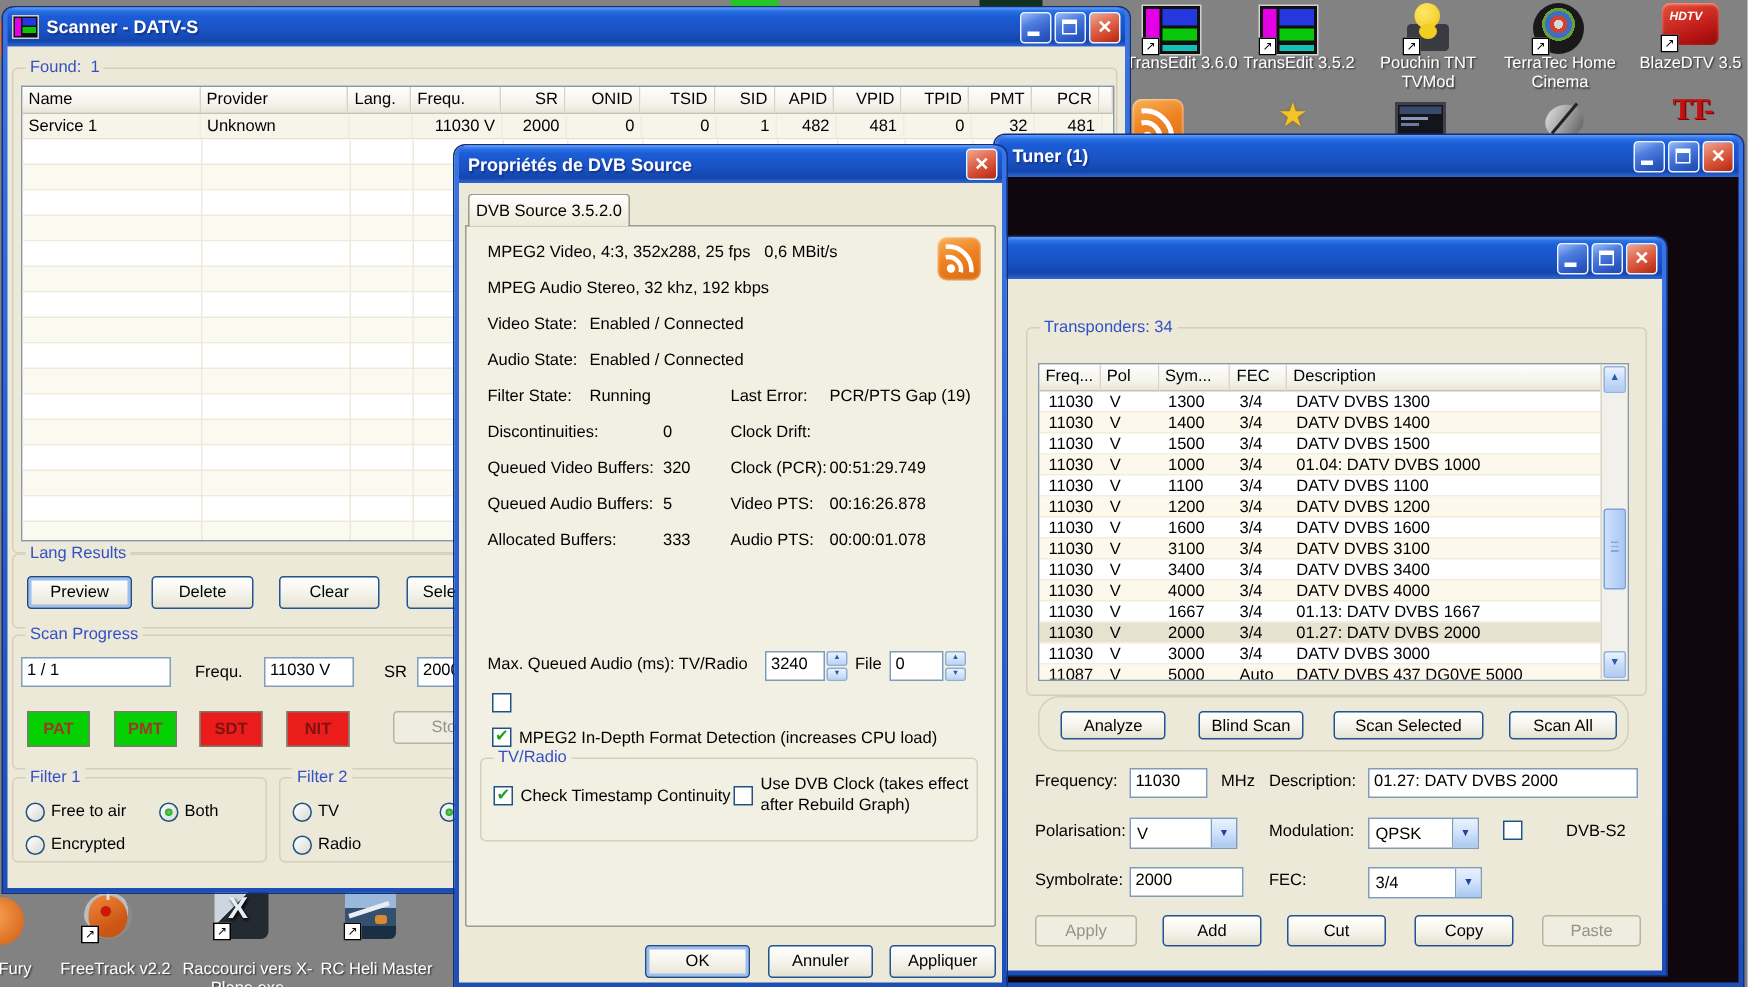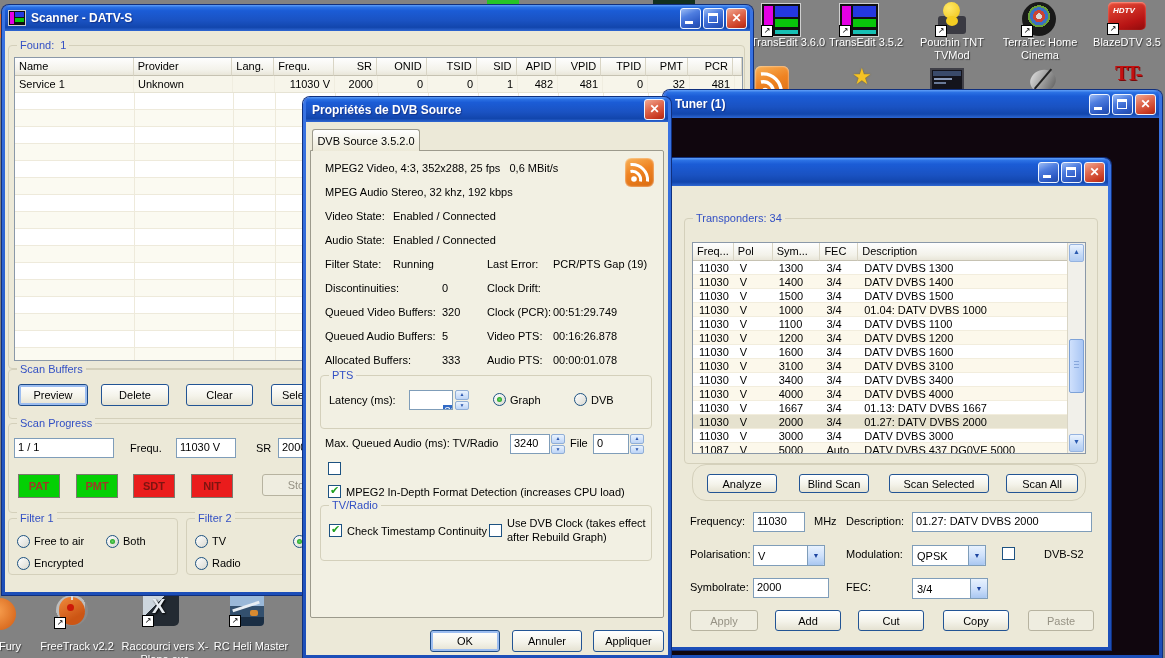--- a/index.html
+++ b/index.html
@@ -285,21 +285,21 @@
             <div class="vline" style="left: 503px;"></div>
             <div class="vline" style="left: 543px;"></div>
             <div class="vline" style="left: 588px;"></div>
             <div class="vline" style="left: 633px;"></div>
             <div class="vline" style="left: 675px;"></div>
             <div class="vline" style="left: 720px;"></div>
           </div>
         </div>
 
       <div class="fs" style="left:3px;top:338px;width:737px;height:50px;">
-        <span class="lg">Scan Buffers</span>
+        <span class="lg">Lang Results</span>
       </div>
       <div class="btnxp focus" style="left:13px;top:353px;width:70px;height:22px;">Preview</div>
       <div class="btnxp" style="left:96px;top:353px;width:68px;height:22px;">Delete</div>
       <div class="btnxp" style="left:181px;top:353px;width:67px;height:22px;">Clear</div>
       <div class="btnxp" style="left:266px;top:353px;width:67px;height:22px;">Select All</div>
 
       <div class="fs" style="left:3px;top:392px;width:737px;height:90px;">
         <span class="lg">Scan Progress</span>
       </div>
       <div class="inputxp" style="left:9px;top:407px;width:100px;height:20px;">1 / 1</div>
@@ -575,35 +575,20 @@
           <div style="position: absolute; left: 19px; top: 208px; white-space: pre;">Queued Audio Buffers:</div>
           <div style="position: absolute; left: 136px; top: 208px; white-space: pre;">5</div>
           <div style="position: absolute; left: 181px; top: 208px; white-space: pre;">Video PTS:</div>
           <div style="position: absolute; left: 247px; top: 208px; white-space: pre;">00:16:26.878</div>
           <div style="position: absolute; left: 19px; top: 232px; white-space: pre;">Allocated Buffers:</div>
           <div style="position: absolute; left: 136px; top: 232px; white-space: pre;">333</div>
           <div style="position: absolute; left: 181px; top: 232px; white-space: pre;">Audio PTS:</div>
           <div style="position: absolute; left: 247px; top: 232px; white-space: pre;">00:00:01.078</div>
         </div>
 
-      <div class="fs on-tab" style="left:14px;top:253px;width:332px;height:54px;z-index:3;">
-        <span class="lg">PTS</span>
-        <span class="lbl" style="left:8px;top:18px;">Latency (ms):</span>
-        <div class="inputxp" style="left:88px;top:14px;width:44px;height:20px;padding:0;">
-          <span style="display:inline-block;margin:2px 0 0 2px;background:#316ac5;color:#fff;padding:0 2px;">300</span>
-        </div>
-        <div class="spin" style="left:134px;top:14px;height:20px;">
-            <div>▲</div>
-            <div>▼</div>
-          </div>
-        <span class="rad sel" style="left:172px;top:17px;"></span>
-        <span class="lbl" style="left:189px;top:18px;">Graph</span>
-        <span class="rad" style="left:253px;top:17px;"></span>
-        <span class="lbl" style="left:270px;top:18px;">DVB</span>
-      </div>
 
       <span class="lbl" style="left:19px;top:315px;z-index:3;">Max. Queued Audio (ms): TV/Radio</span>
       <div class="inputxp" style="left:204px;top:312px;width:40px;height:20px;z-index:3;">3240</div>
       <div class="spin" style="left:245px;top:312px;height:20px;z-index:3;">
           <div>▲</div>
           <div>▼</div>
         </div>
       <span class="lbl" style="left:264px;top:315px;z-index:3;">File</span>
       <div class="inputxp" style="left:287px;top:312px;width:36px;height:20px;z-index:3;">0</div>
       <div class="spin" style="left:324px;top:312px;height:20px;z-index:3;">

